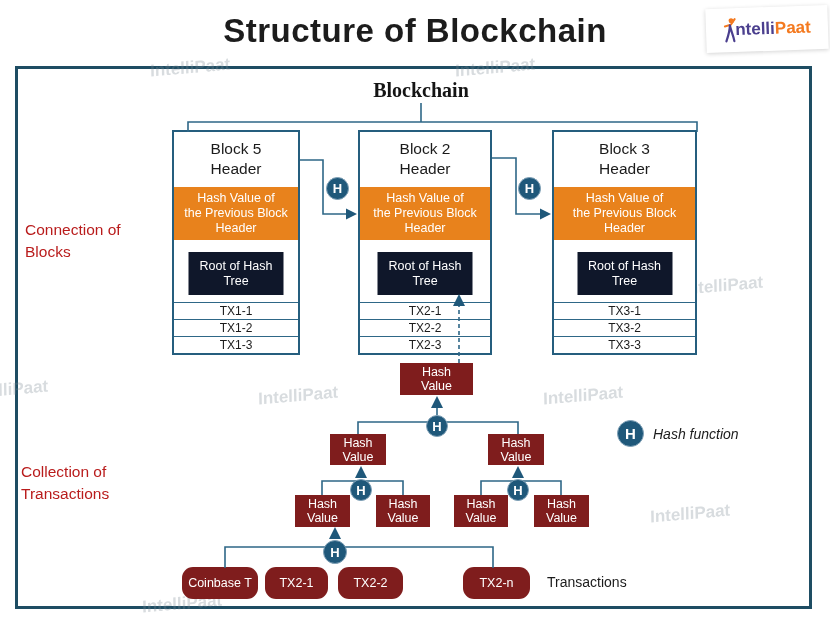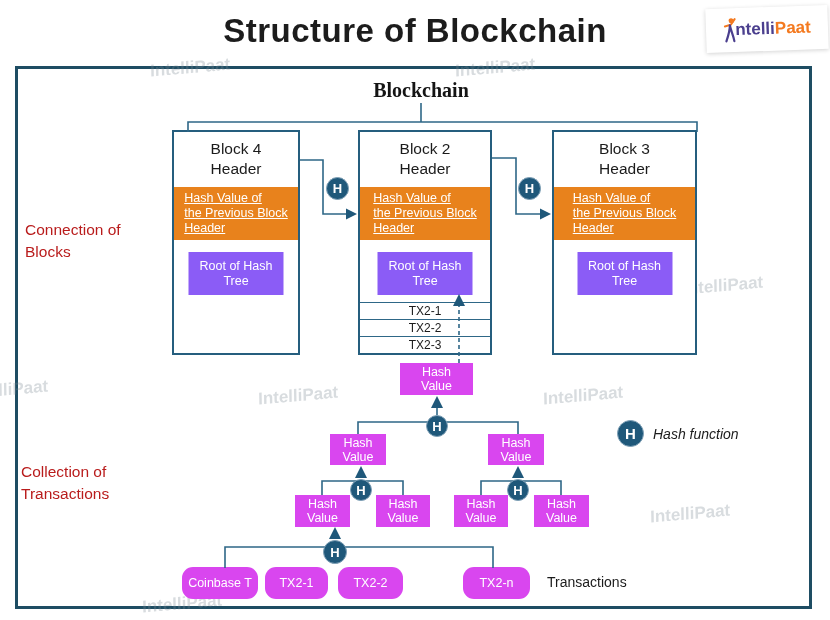--- a/index.html
+++ b/index.html
@@ -54,36 +54,36 @@
     position:absolute;top:130px;height:225px;background:#fff;
     border:2px solid #255e7e;box-sizing:border-box;z-index:2;
   }
   .block-header{
     position:absolute;top:7px;left:0;right:0;text-align:center;
     font-size:15.5px;line-height:20px;color:#1b1b1b;
   }
   .prev-hash{
     position:absolute;top:55px;left:0;right:0;height:53px;background:#e8821c;
     color:#fff;font-size:12.5px;line-height:15px;display:flex;align-items:center;
-    justify-content:center;text-align:left;text-decoration:underline;
+    justify-content:center;text-align:center;
   }
   .root-hash{
     position:absolute;top:120px;left:50%;transform:translateX(-50%);
-    width:95px;height:43px;background:#8b5cf6;color:#fff;font-size:12.5px;
+    width:95px;height:43px;background:#0f172a;color:#fff;font-size:12.5px;
     line-height:15px;display:flex;align-items:center;justify-content:center;text-align:center;
   }
   .tx-rows{position:absolute;top:170px;left:0;right:0;bottom:0;display:flex;flex-direction:column;}
   .tx-row{
     flex:1;border-top:1px solid #2e6787;display:flex;align-items:center;
     justify-content:center;font-size:12px;color:#1b1b1b;background:#fff;
   }
 
   
   .hv,.txbox{
-    position:absolute;background:#d946ef;color:#fff;display:flex;align-items:center;
+    position:absolute;background:#7f1d1d;color:#fff;display:flex;align-items:center;
     justify-content:center;text-align:center;z-index:2;
   }
   .hv{font-size:12.5px;line-height:14px;}
   .txbox{font-size:12.5px;border-radius:11px;}
 
   
   .wires{position:absolute;left:0;top:0;z-index:4;pointer-events:none;}
 
   
   .hnode{
@@ -122,27 +122,32 @@
 <span class="wm" style="left:650px;top:504px;">IntelliPaat</span>
 <span class="wm" style="left:142px;top:594px;">IntelliPaat</span>
 
 <div class="root-label">Blockchain</div>
 <div class="side-label ml" style="left:25px;top:219px;width:152px;">Connection of
 Blocks</div>
 <div class="side-label ml" style="left:21px;top:461px;width:152px;">Collection of
 Transactions</div>
 
 <div class="block" style="left:172px;width:128px;">
-  <div class="block-header ml">Block 4
+  <div class="block-header ml">Block 5
 Header</div>
   <div class="prev-hash ml">Hash Value of
 the Previous Block
 Header</div>
   <div class="root-hash ml">Root of Hash
 Tree</div>
+  <div class="tx-rows">
+    <div class="tx-row">TX1-1</div>
+    <div class="tx-row">TX1-2</div>
+    <div class="tx-row">TX1-3</div>
+  </div>
 </div>
 
 <div class="block" style="left:358px;width:134px;">
   <div class="block-header ml">Block 2
 Header</div>
   <div class="prev-hash ml">Hash Value of
 the Previous Block
 Header</div>
   <div class="root-hash ml">Root of Hash
 Tree</div>
@@ -154,20 +159,25 @@
 </div>
 
 <div class="block" style="left:552px;width:145px;">
   <div class="block-header ml">Block 3
 Header</div>
   <div class="prev-hash ml">Hash Value of
 the Previous Block
 Header</div>
   <div class="root-hash ml">Root of Hash
 Tree</div>
+  <div class="tx-rows">
+    <div class="tx-row">TX3-1</div>
+    <div class="tx-row">TX3-2</div>
+    <div class="tx-row">TX3-3</div>
+  </div>
 </div>
 
 <div class="hv ml" style="left:400px;top:363px;width:73px;height:32px;">Hash
 Value</div>
 <div class="hv ml" style="left:330px;top:434px;width:56px;height:31px;">Hash
 Value</div>
 <div class="hv ml" style="left:488px;top:434px;width:56px;height:31px;">Hash
 Value</div>
 <div class="hv ml" style="left:295px;top:495px;width:55px;height:32px;">Hash
 Value</div>

